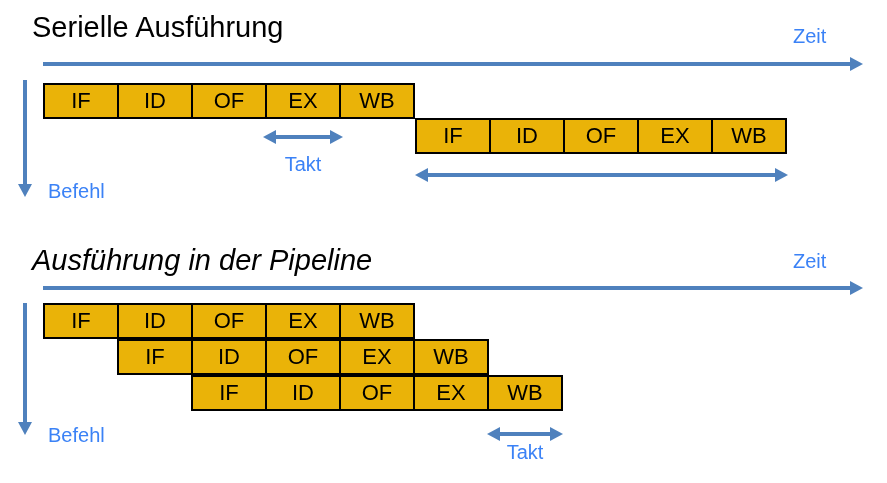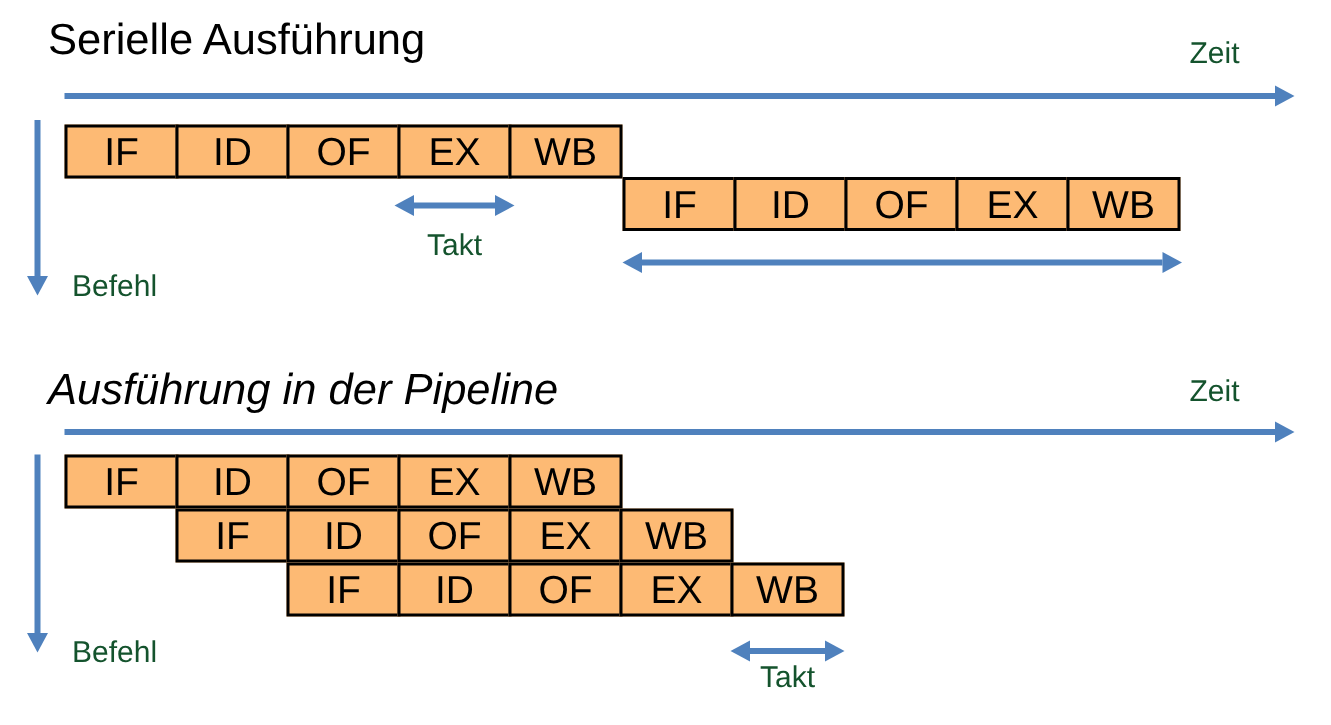--- a/index.html
+++ b/index.html
@@ -14,32 +14,32 @@
   .abs{position:absolute;}
   .title{
     font-size:29px;
     line-height:1.1;
     color:#000000;
     white-space:nowrap;
   }
   .lbl{
     font-size:20px;
     line-height:1.1;
-    color:#14532d;
+    color:#3b82f6;
     white-space:nowrap;
   }
   .lbl-center{text-align:center;}
   .stage-box{
     position:absolute;
     width:76px;height:36px;
     box-sizing:border-box;
-    background:#fdba74;
+    background:#eab308;
     border:2px solid #000000;
     display:flex;align-items:center;justify-content:center;
-    font-size:26px;
+    font-size:22px;
     color:#000000;
   }
   
   .h-arrow{
     position:absolute;height:16px;
     display:flex;align-items:center;
   }
   .h-arrow .line{flex:1;height:4px;background:#4f81bd;}
   .tri-right{
     width:0;height:0;

